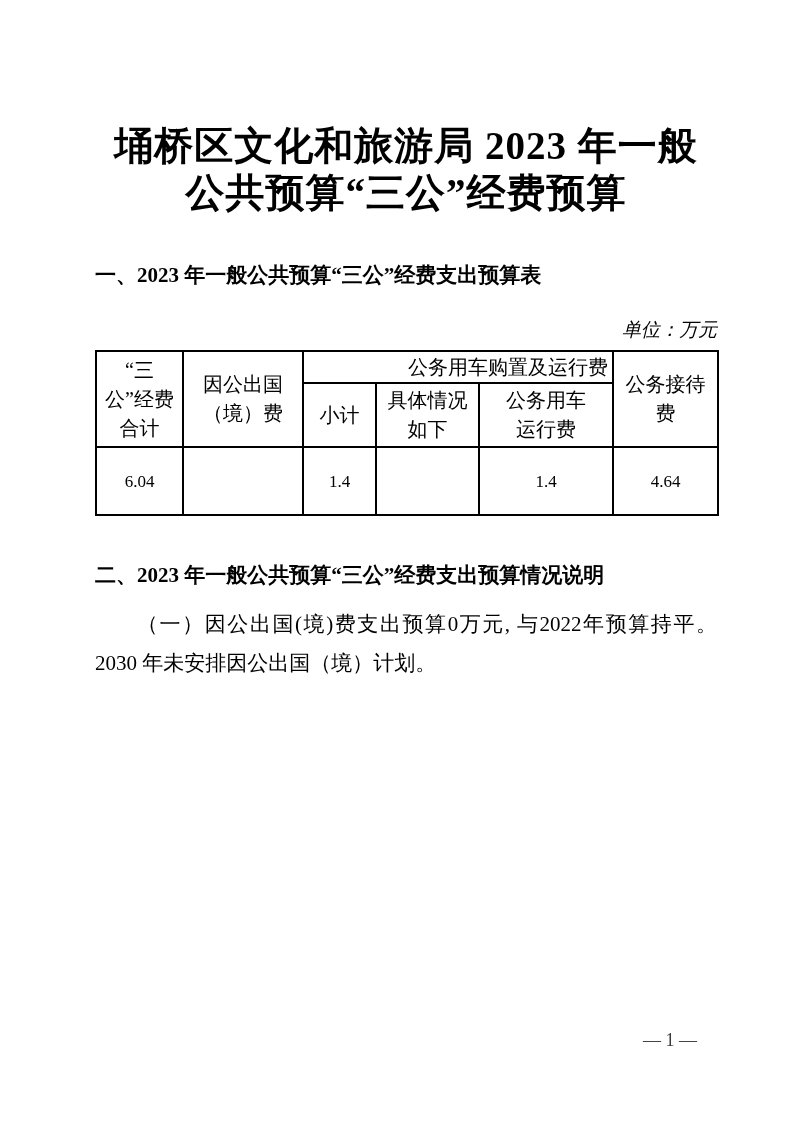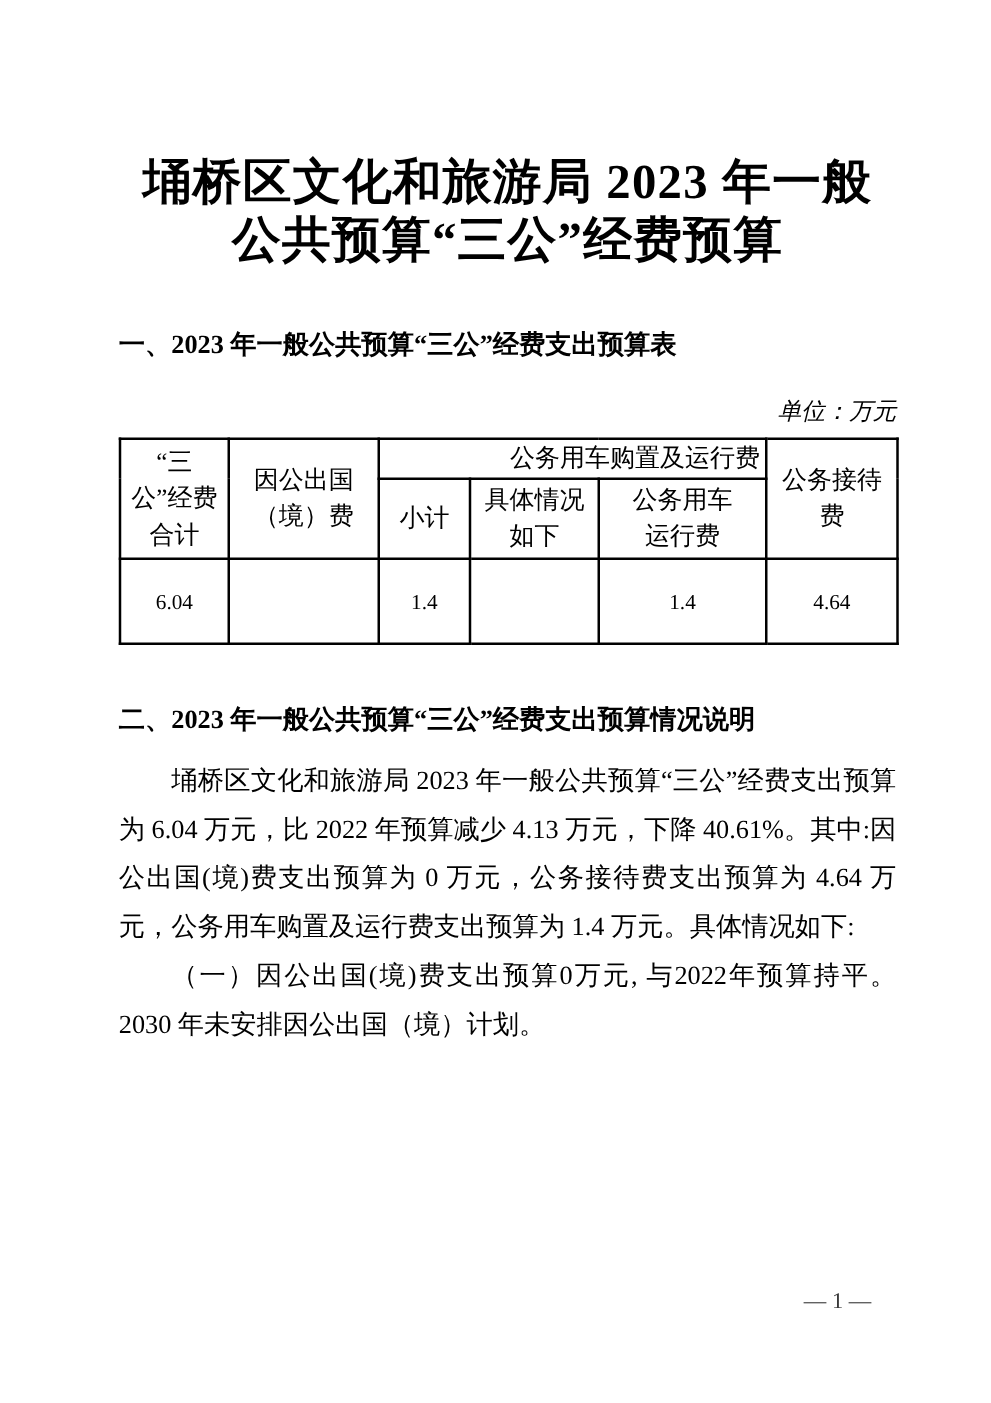--- a/index.html
+++ b/index.html
@@ -122,21 +122,20 @@
           <td>1.4</td>
           <td></td>
           <td>1.4</td>
           <td>4.64</td>
         </tr>
       </tbody>
     </table>
 
     <h2 class="sec-heading h2-heading">二、2023 年一般公共预算“三公”经费支出预算情况说明</h2>
 
-    <p class="body-para">埇桥区文化和旅游局 2023 年一般公共预算“三公”经费支出预算为 6.04 万元，比 2022 年预算减少 4.13 万元，下降 40.61%。其中:因公出国(境)费支出预算为 0 万元，公务接待费支出预算为 4.64 万元，公务用车购置及运行费支出预算为 1.4 万元。具体情况如下:</p>
 
     <p class="body-para">（一）因公出国(境)费支出预算0万元, 与2022年预算持平。2030 年未安排因公出国（境）计划。</p>
 
 
   </div>
 
   <div class="page-number">— 1 —</div>
 </div>
 
 </body></html>

